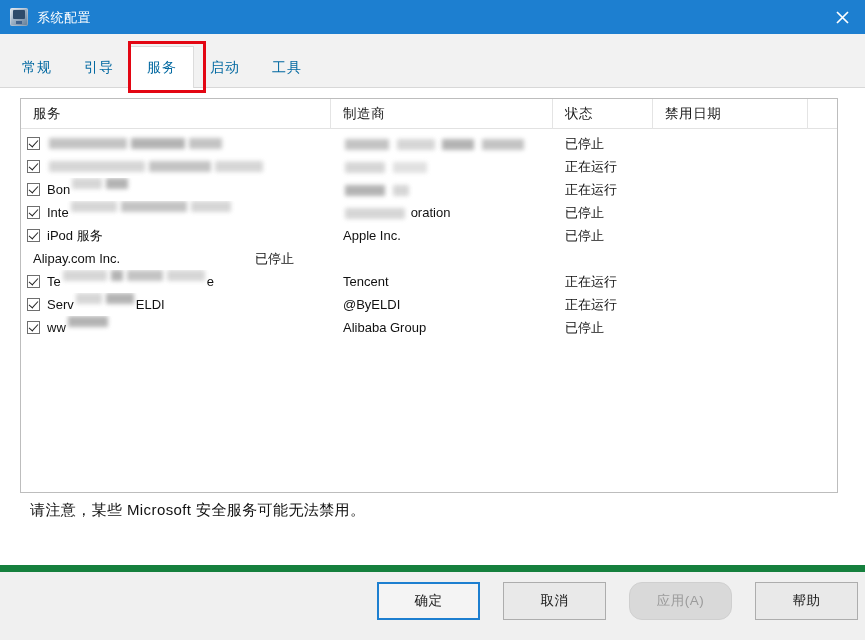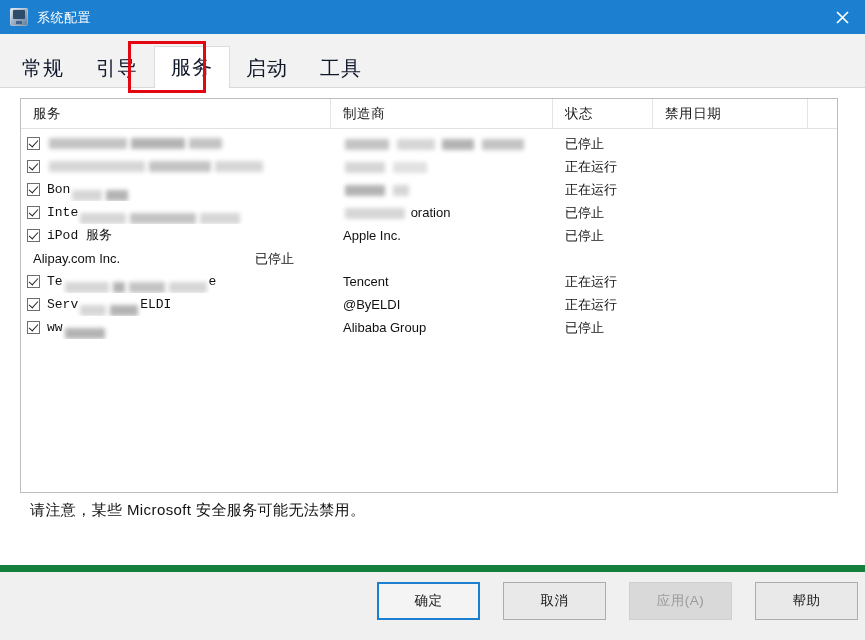--- a/index.html
+++ b/index.html
@@ -90,22 +90,22 @@
     position: relative;
     box-sizing: border-box;
   }
   .tab {
     height: 38px;
     min-width: 58px;
     padding: 0 16px;
     display: flex;
     align-items: center;
     justify-content: center;
-    font-size: 20px;
-    color: #0f172a;
+    font-size: 14px;
+    color: #0369a1;
     background: transparent;
     box-sizing: border-box;
     white-space: nowrap;
     letter-spacing: 1px;
   }
   .tab.selected {
     background: #ffffff;
     border-left: 1px solid #dcdcdc;
     border-right: 1px solid #dcdcdc;
     border-top: 1px solid #dcdcdc;
@@ -188,21 +188,21 @@
   }
   .cb.checked::after {
     content: "";
     position: absolute;
     left: 3px; top: 0px;
     width: 4px; height: 8px;
     border: solid #222;
     border-width: 0 1.6px 1.6px 0;
     transform: rotate(42deg);
   }
-  .svc-label { display: inline-flex; align-items: flex-end; font-family: Liberation Mono, monospace; }
+  .svc-label { display: inline-flex; align-items: flex-start; }
   .svc-label .txt { white-space: pre; }
 
   
   .blur {
     display: inline-block;
     height: 11px;
     margin: 0 2px;
     border-radius: 1px;
     vertical-align: middle;
     filter: blur(2.2px);
@@ -288,21 +288,21 @@
     border-top: 7px solid #15803d;
   }
   .footer .btn {
     position: absolute;
     top: 10px;
     height: 38px;
     width: 103px;
   }
   .fb-ok     { left: 377px; }
   .fb-cancel { left: 503px; }
-  .fb-apply  { left: 629px; }
+  .fb-apply  { left: 629px; border-radius: 13px; }
   .fb-help   { left: 755px; }
 </style>
 </head>
 <body>
 
 <div class="window">
 
   <div class="titlebar">
     <div class="title-icon"></div>
     <div class="title-text">系统配置</div>

